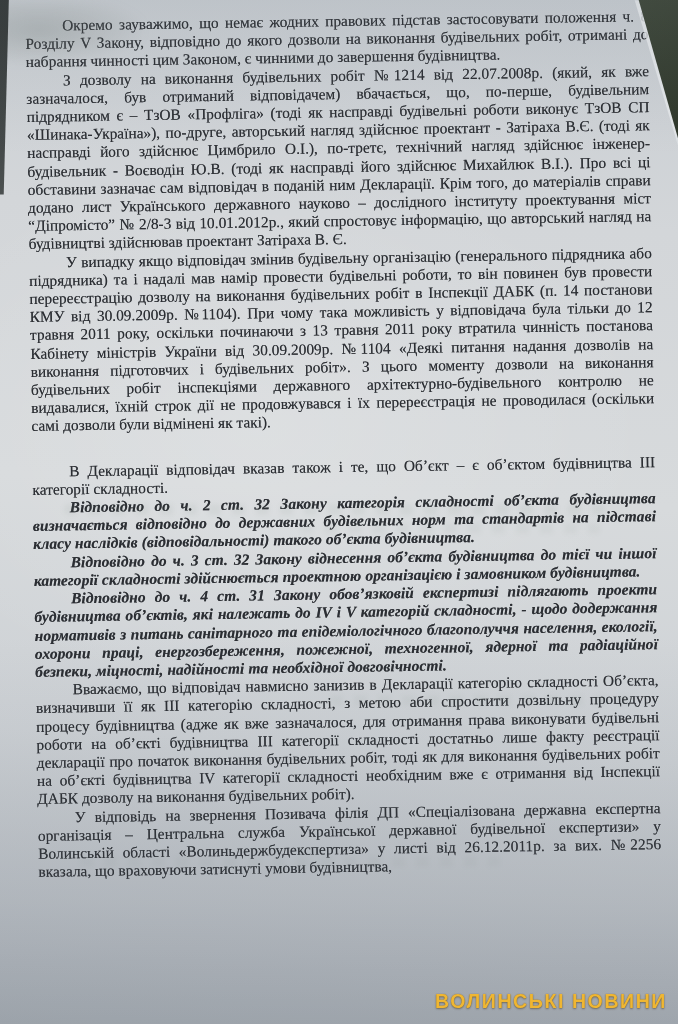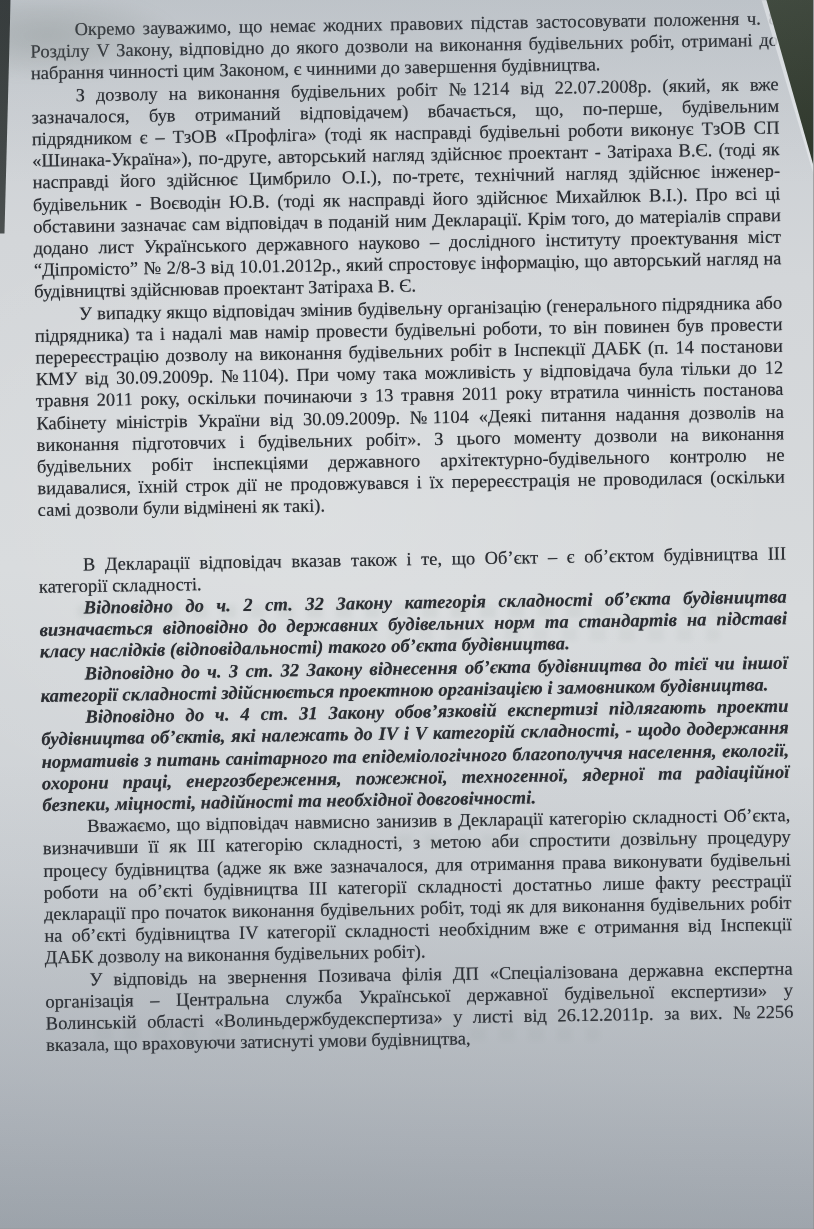--- a/index.html
+++ b/index.html
@@ -92,13 +92,14 @@
   <div class="smudge s2"></div>
   <div class="smudge s3"></div>
   <div class="smudge s4"></div>
 
   <div class="mottle-topleft"></div>
   <div class="edge-left"></div>
   <div class="corner-edge"></div>
   <div class="corner-dark"></div>
   <div class="vignette"></div>
 
+  <div class="watermark">ВОЛИНСЬКІ НОВИНИ</div>
 </div>
 
 </body></html>

